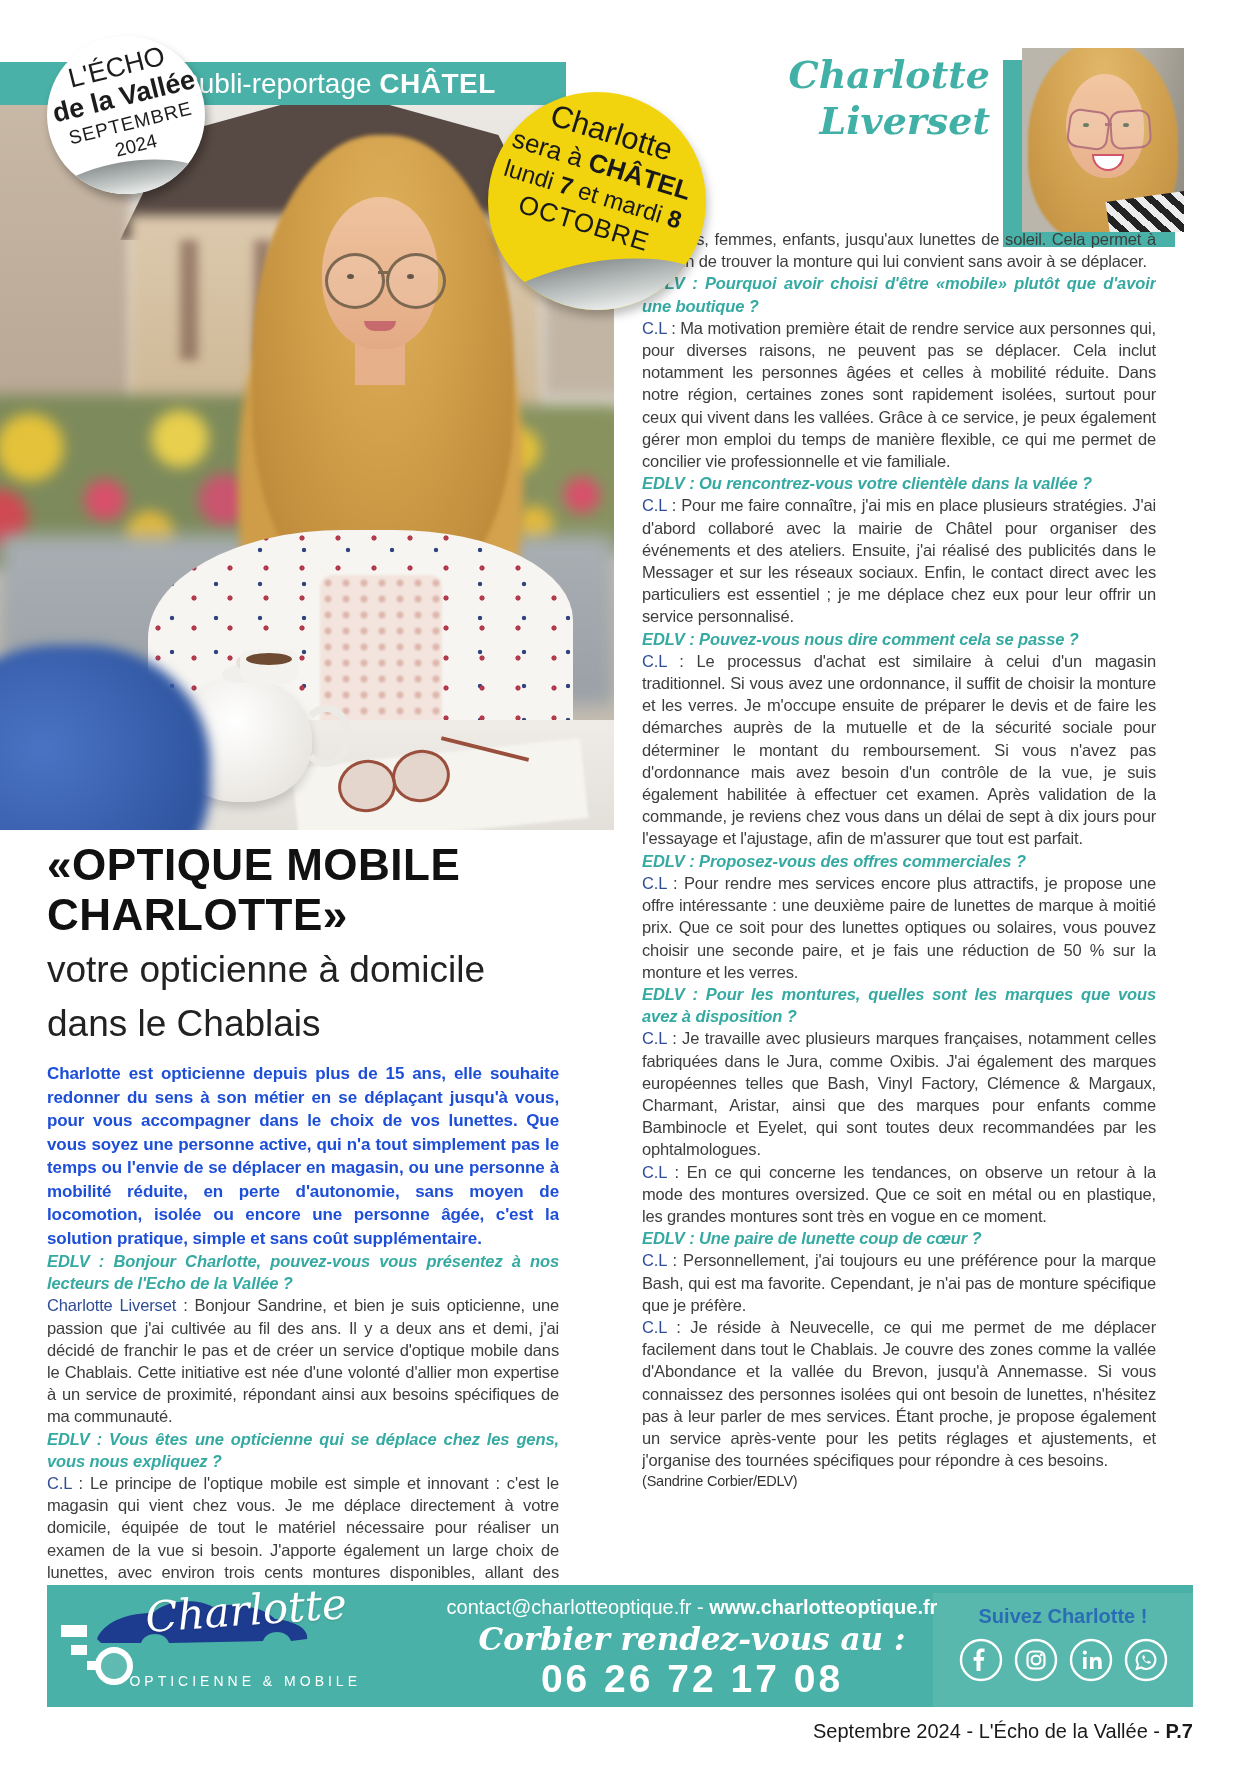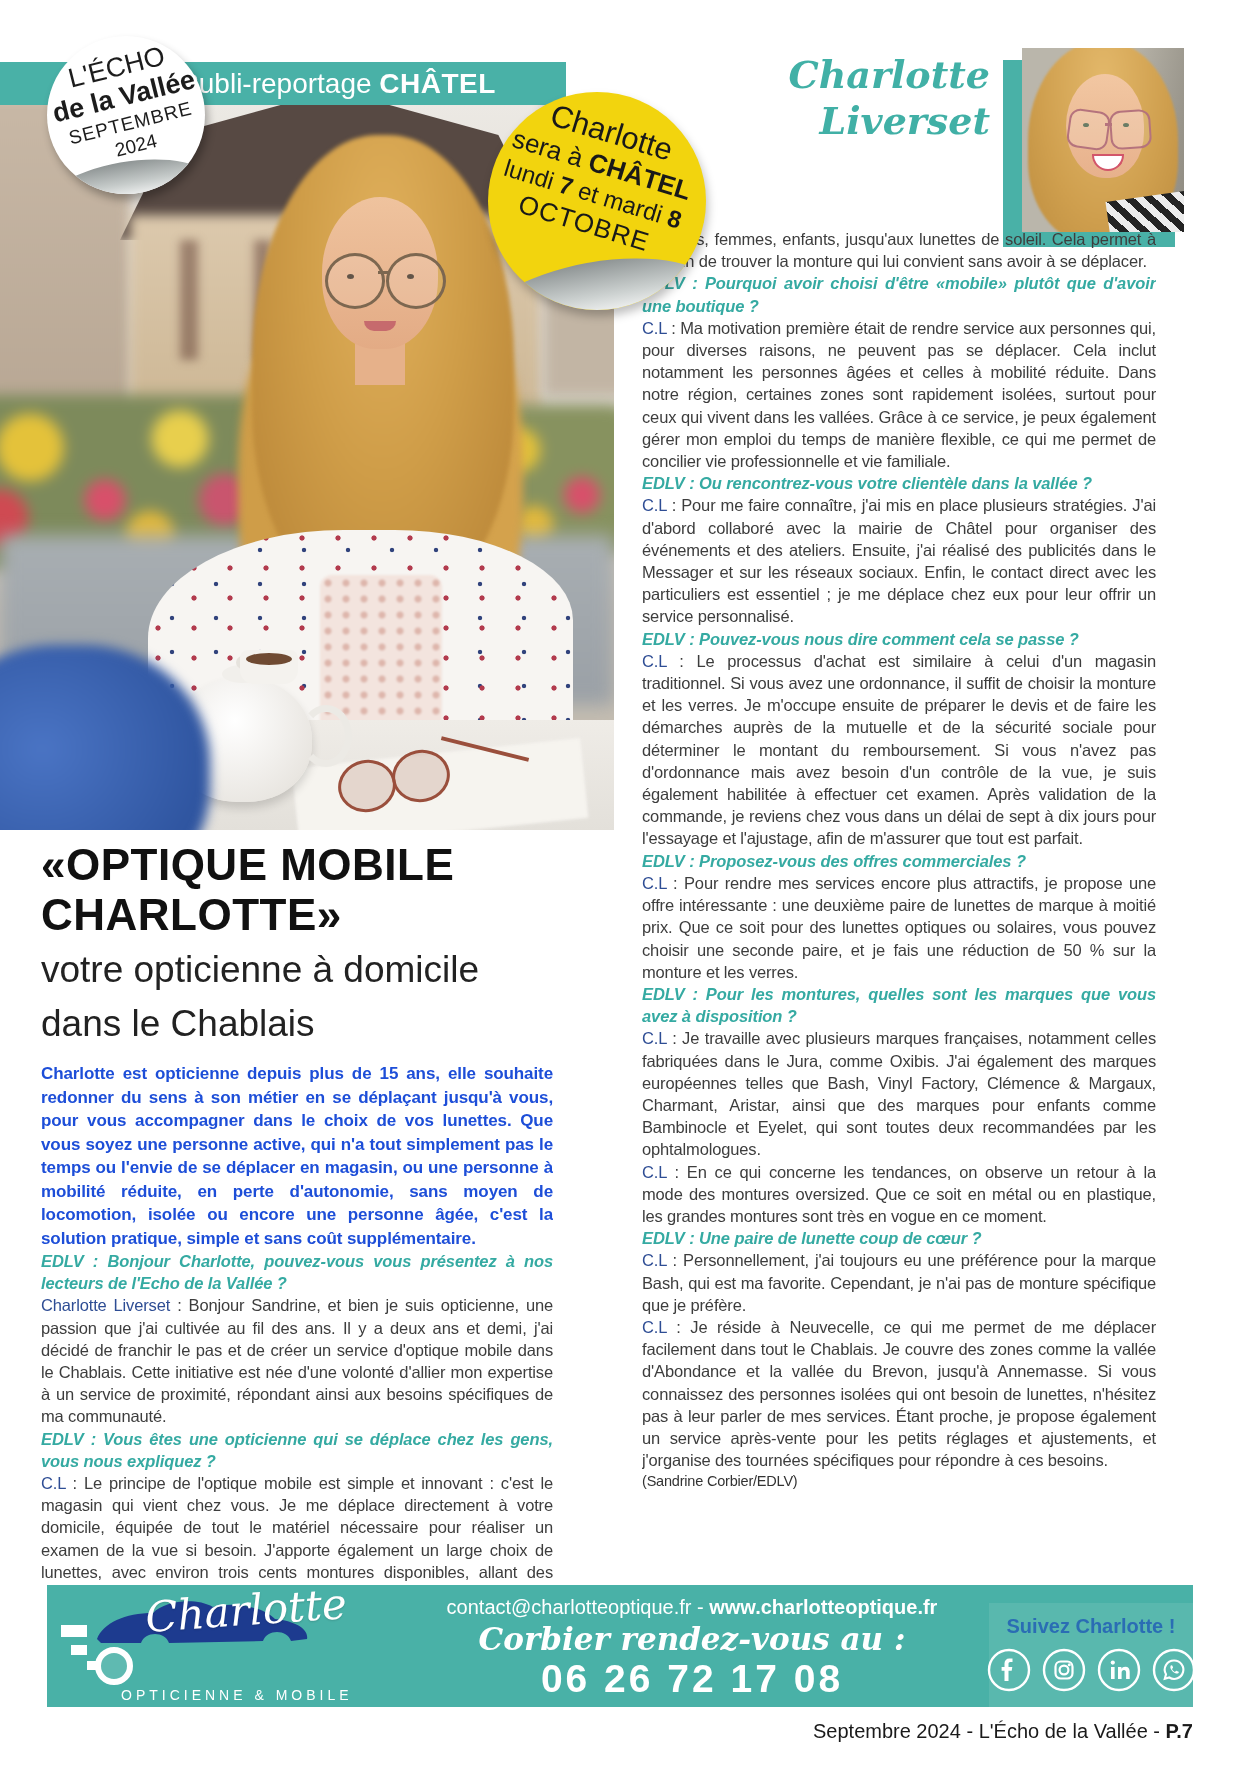--- a/index.html
+++ b/index.html
@@ -121,35 +121,35 @@
     border-left-color:transparent;}
   #ph-cup{left:240px;top:545px;width:58px;height:34px;background:#f4f2ee;border-radius:8px 8px 14px 14px;}
   #ph-coffee{left:246px;top:548px;width:46px;height:12px;background:#6f4a32;border-radius:50%;}
   #ph-sung-l{left:338px;top:655px;width:52px;height:46px;border:3px solid #9a4f3c;border-radius:50%;
     background:rgba(150,80,50,.18);transform:rotate(-12deg);}
   #ph-sung-r{left:392px;top:645px;width:52px;height:46px;border:3px solid #9a4f3c;border-radius:50%;
     background:rgba(150,80,50,.18);transform:rotate(-12deg);}
   #ph-sung-temple{left:440px;top:642px;width:90px;height:4px;background:#9a4f3c;transform:rotate(14deg);}
 
   
-  #col-left{left:41px;top:840px;width:512px;height:745px;overflow:hidden;}
+  #col-left{left:47px;top:840px;width:512px;height:745px;overflow:hidden;}
   #col-right{left:642px;top:228px;width:514px;height:1352px;overflow:hidden;}
   h1.title{margin:0;font-size:44px;line-height:50px;font-weight:700;color:#111;letter-spacing:.5px;}
   .subtitle{margin:6px 0 0 0;font-size:37px;line-height:48px;font-weight:400;color:#222;white-space:nowrap;}
   .intro{margin:14px 0 0 0;font-size:17px;line-height:23.5px;font-weight:700;color:#1d4ed8;
     text-align:justify;letter-spacing:-.1px;}
   .q{margin:0;font-size:16.5px;line-height:22.2px;font-weight:700;font-style:italic;color:#35aaa2;
     text-align:justify;letter-spacing:-.1px;}
   .a{margin:0;font-size:16.5px;line-height:22.2px;color:#3d3d3d;text-align:justify;letter-spacing:-.15px;}
   .a .prefix{color:#2e4d94;}
   .byline{margin:2px 0 0 0;font-size:14.5px;color:#333;letter-spacing:-.2px;}
 
   
   #footer-bar{left:47px;top:1585px;width:1146px;height:122px;background:#49b1a7;z-index:7;}
-  #footer-right{position:absolute;right:0;top:18px;width:204px;height:100%;background:rgba(255,255,255,.09);}
+  #footer-right{position:absolute;right:0;top:8px;width:260px;height:100%;background:rgba(255,255,255,.09);}
   #footer-follow{margin:12px 0 0 0;text-align:center;color:#2a6db4;font-size:20px;font-weight:600;}
   #social-row{display:flex;justify-content:center;gap:9px;margin-top:9px;}
   #social-row svg{display:block;}
   #footer-center{position:absolute;left:330px;top:8px;width:630px;text-align:center;color:#fff;}
   #footer-contact{font-size:20px;line-height:28px;}
   #footer-contact b{font-weight:700;}
   #footer-cta{font-family:"DejaVu Serif", serif;font-style:italic;font-weight:700;font-size:31px;line-height:36px;}
   #footer-phone{font-size:39px;line-height:44px;font-weight:700;letter-spacing:3px;}
 
   
@@ -159,21 +159,21 @@
   #logo-dash2{left:10px;top:56px;width:16px;height:10px;}
   #logo-dash3{left:26px;top:72px;width:11px;height:9px;}
   #logo-car{position:absolute;left:28px;top:2px;}
   #logo-name{position:absolute;left:70px;top:-4px;width:230px;text-align:center;color:#fff;
     font-family:"DejaVu Serif", serif;font-style:italic;font-size:42px;line-height:52px;
     transform:rotate(-4deg);text-shadow:0 1px 2px rgba(0,0,0,.15);}
   #logo-glasses{position:absolute;left:34px;top:58px;width:38px;height:38px;border:6px solid #fff;
     border-radius:50%;box-sizing:border-box;background:rgba(255,255,255,.12);}
   #logo-brand{position:absolute;left:76px;top:50px;font-size:44px;font-weight:700;color:#1d3b8f;
     letter-spacing:1px;}
-  #logo-tagline{position:absolute;left:60px;top:98px;width:240px;text-align:left;color:#fff;
+  #logo-tagline{position:absolute;left:60px;top:84px;width:240px;text-align:right;color:#fff;
     font-size:14px;letter-spacing:4px;}
 
   
   #page-footer{right:59px;top:1720px;font-size:20px;color:#1a1a1a;}
   #page-footer b{font-weight:700;}
 </style>
 </head>
 <body>
 
 <div class="abs" id="header-bar"><span>Publi-reportage </span><b>CHÂTEL</b></div>

